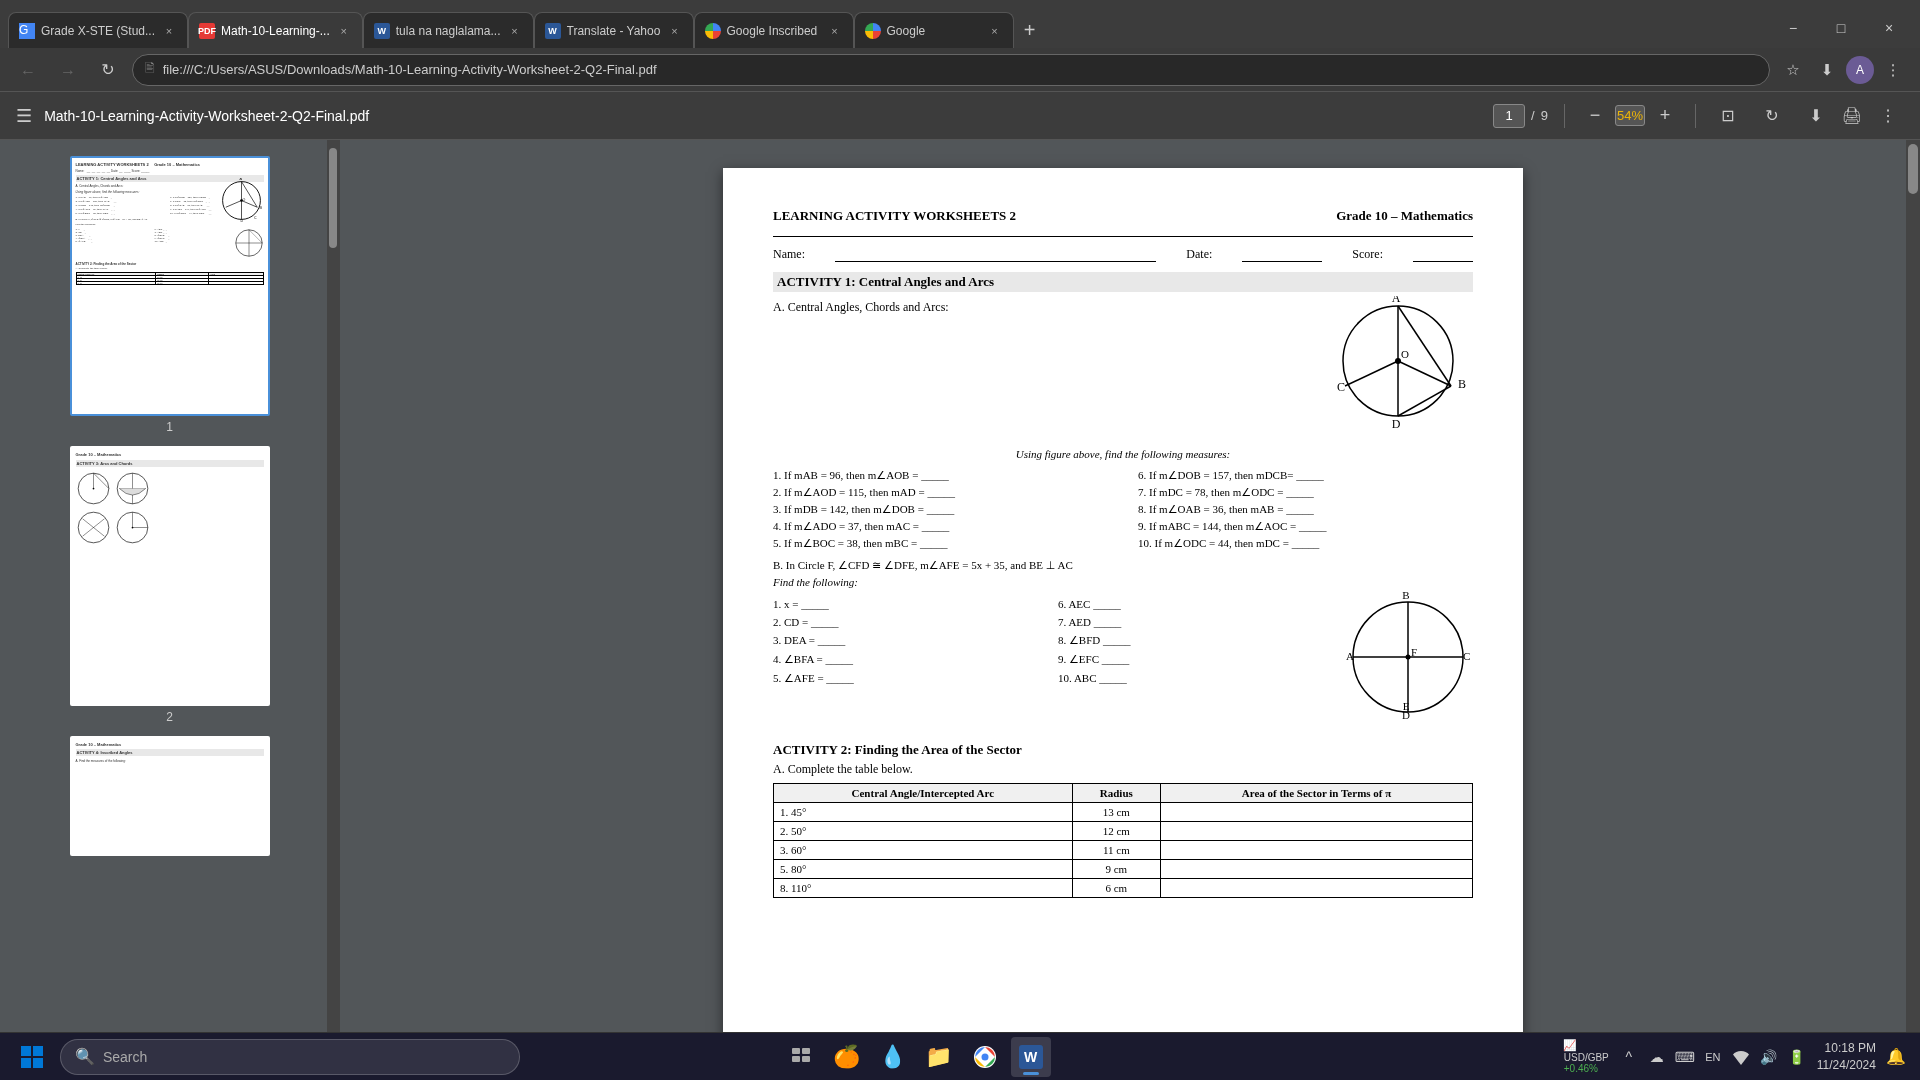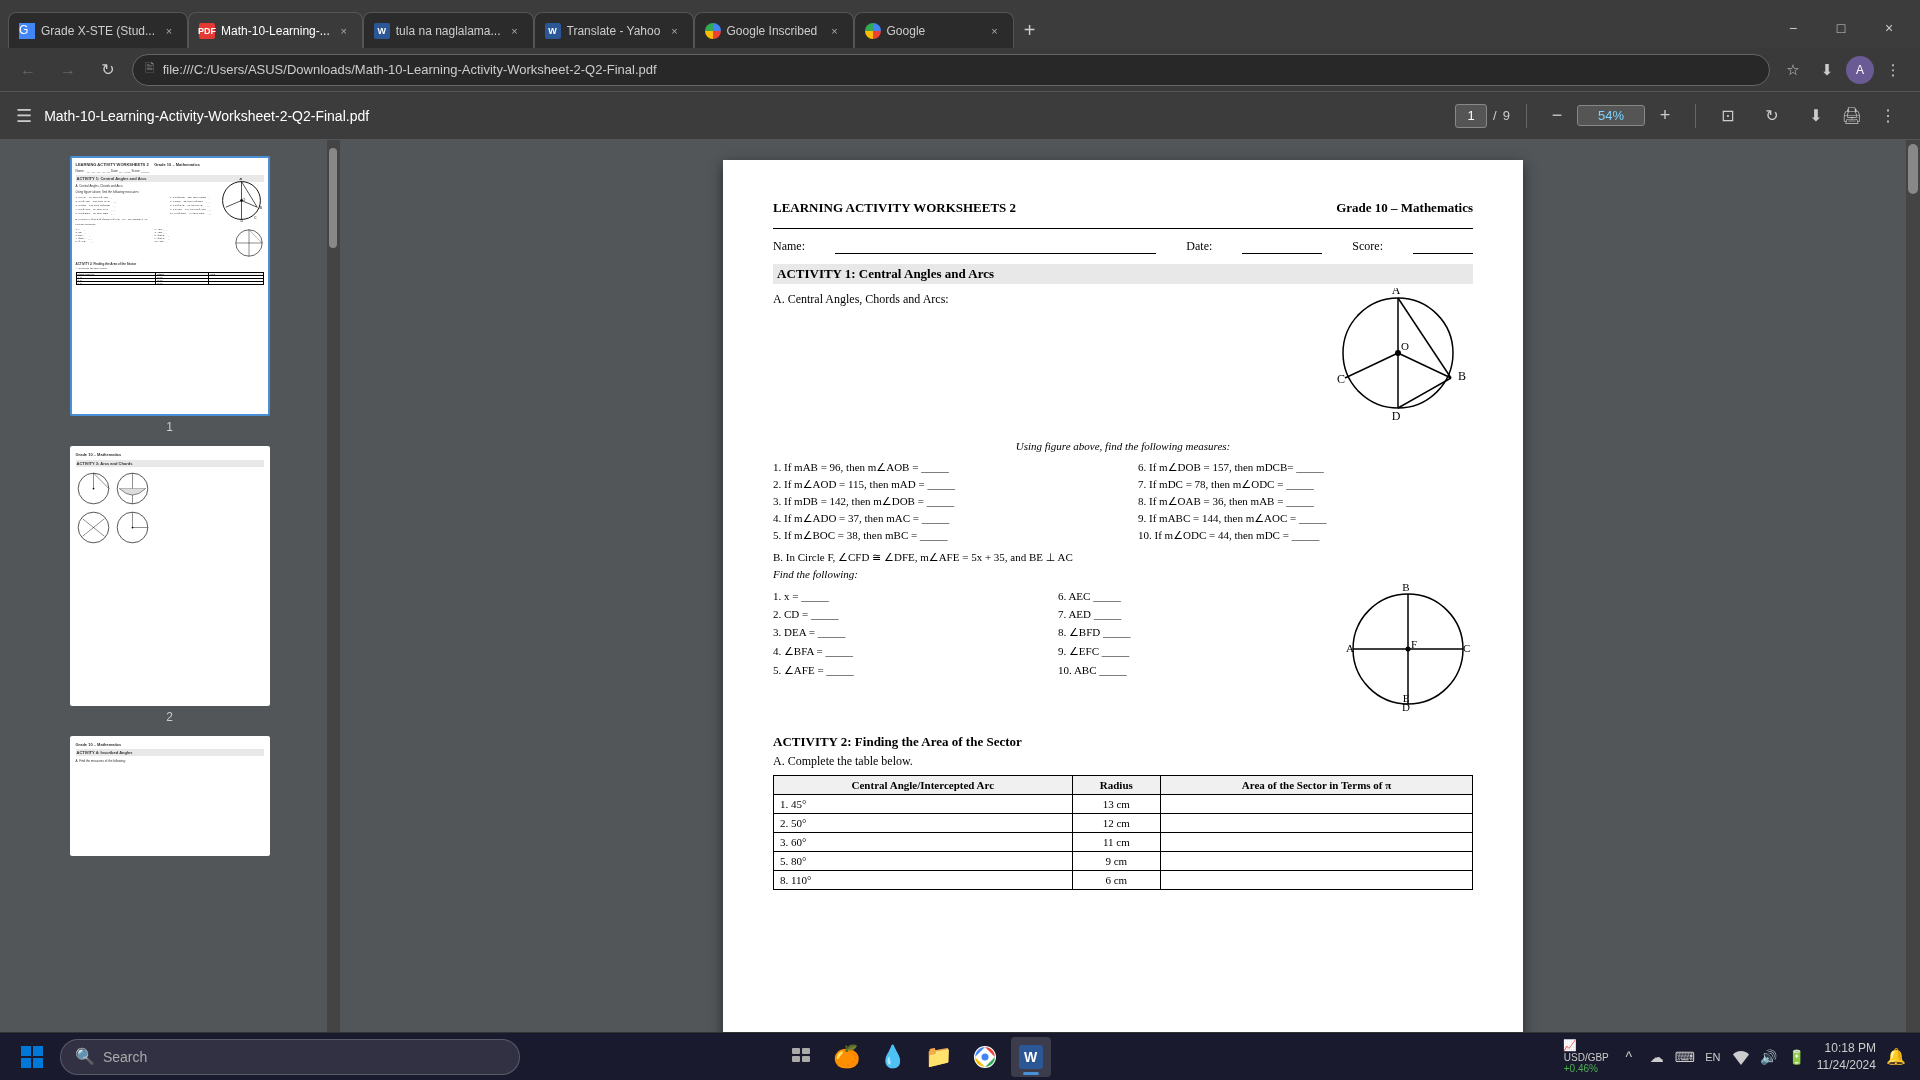--- a/index.html
+++ b/index.html
@@ -31,40 +31,40 @@
     .profile-avatar { width: 28px; height: 28px; border-radius: 50%; background: #6b5b95; display: flex; align-items: center; justify-content: center; color: #fff; font-size: 12px; cursor: pointer; }
 
     
     .pdf-toolbar { height: 48px; background: #3c3c3c; display: flex; align-items: center; padding: 0 16px; gap: 12px; border-bottom: 1px solid #555; }
     .hamburger { font-size: 18px; color: #ccc; cursor: pointer; }
     .pdf-title { color: #fff; font-size: 14px; font-weight: 500; flex: 1; }
     .pdf-page-ctrl { display: flex; align-items: center; gap: 6px; color: #ccc; font-size: 13px; }
     .pdf-page-input { width: 32px; height: 24px; background: #555; border: 1px solid #888; border-radius: 3px; text-align: center; color: #fff; font-size: 13px; }
     .pdf-zoom-ctrl { display: flex; align-items: center; gap: 6px; color: #ccc; font-size: 13px; }
     .pdf-zoom-btn { width: 28px; height: 28px; border-radius: 50%; display: flex; align-items: center; justify-content: center; color: #ccc; font-size: 18px; cursor: pointer; }
-    .pdf-zoom-display { background: #555; border: 1px solid #888; border-radius: 3px; padding: 2px 20px; font-size: 13px; color: #7dd3fc; text-align: center; }
+    .pdf-zoom-display { background: #555; border: 1px solid #888; border-radius: 3px; padding: 2px 1px; font-size: 13px; color: #eab308; text-align: center; }
     .pdf-divider { width: 1px; height: 24px; background: #666; margin: 0 4px; }
     .pdf-tool-btn { width: 32px; height: 32px; border-radius: 4px; display: flex; align-items: center; justify-content: center; color: #ccc; font-size: 16px; cursor: pointer; }
     .pdf-right-tools { margin-left: auto; display: flex; gap: 4px; }
 
     
     .main-area { display: flex; flex: 1; overflow: hidden; }
 
     
     .sidebar { width: 340px; background: #525659; display: flex; flex-direction: column; overflow-y: auto; padding: 16px 8px; gap: 12px; border-right: 1px solid #444; position: relative; }
     .sidebar-scroll { position: absolute; right: 0; top: 0; bottom: 0; width: 12px; background: #444; }
     .sidebar-scroll-thumb { width: 8px; height: 100px; background: #888; border-radius: 4px; margin: 2px; margin-top: 8px; }
     .thumbnail-item { display: flex; flex-direction: column; align-items: center; gap: 4px; cursor: pointer; }
     .thumbnail { width: 200px; height: 260px; background: #fff; border: 2px solid transparent; border-radius: 2px; display: flex; flex-direction: column; overflow: hidden; }
     .thumbnail.active-thumb { border-color: #4a90d9; }
     .thumb-content { width: 100%; height: 100%; padding: 4px; font-size: 3px; color: #333; overflow: hidden; position: relative; }
     .thumb-num { font-size: 12px; color: #ccc; }
 
     
-    .pdf-content { flex: 1; background: #525659; overflow-y: auto; display: flex; justify-content: center; padding: 20px; }
+    .pdf-content { flex: 1; background: #525659; overflow-y: auto; display: flex; justify-content: center; padding: 28px; }
     .pdf-page { width: 800px; min-height: 900px; background: #fff; box-shadow: 0 4px 12px rgba(0,0,0,0.5); padding: 40px 50px; font-family: 'Times New Roman', Times, serif; color: #000; }
 
     .pdf-header-row { display: flex; justify-content: space-between; align-items: flex-start; margin-bottom: 12px; }
     .pdf-main-title { font-size: 13px; font-weight: bold; }
     .pdf-grade { font-size: 13px; font-weight: bold; }
     .pdf-divider-line { border: none; border-top: 1px solid #000; margin: 4px 0 10px 0; }
 
     .name-date-score { display: flex; gap: 30px; font-size: 12px; margin-bottom: 10px; align-items: flex-end; }
     .name-line { flex: 2; border-bottom: 1px solid #000; }
     .score-line { border-bottom: 1px solid #000; width: 60px; }

